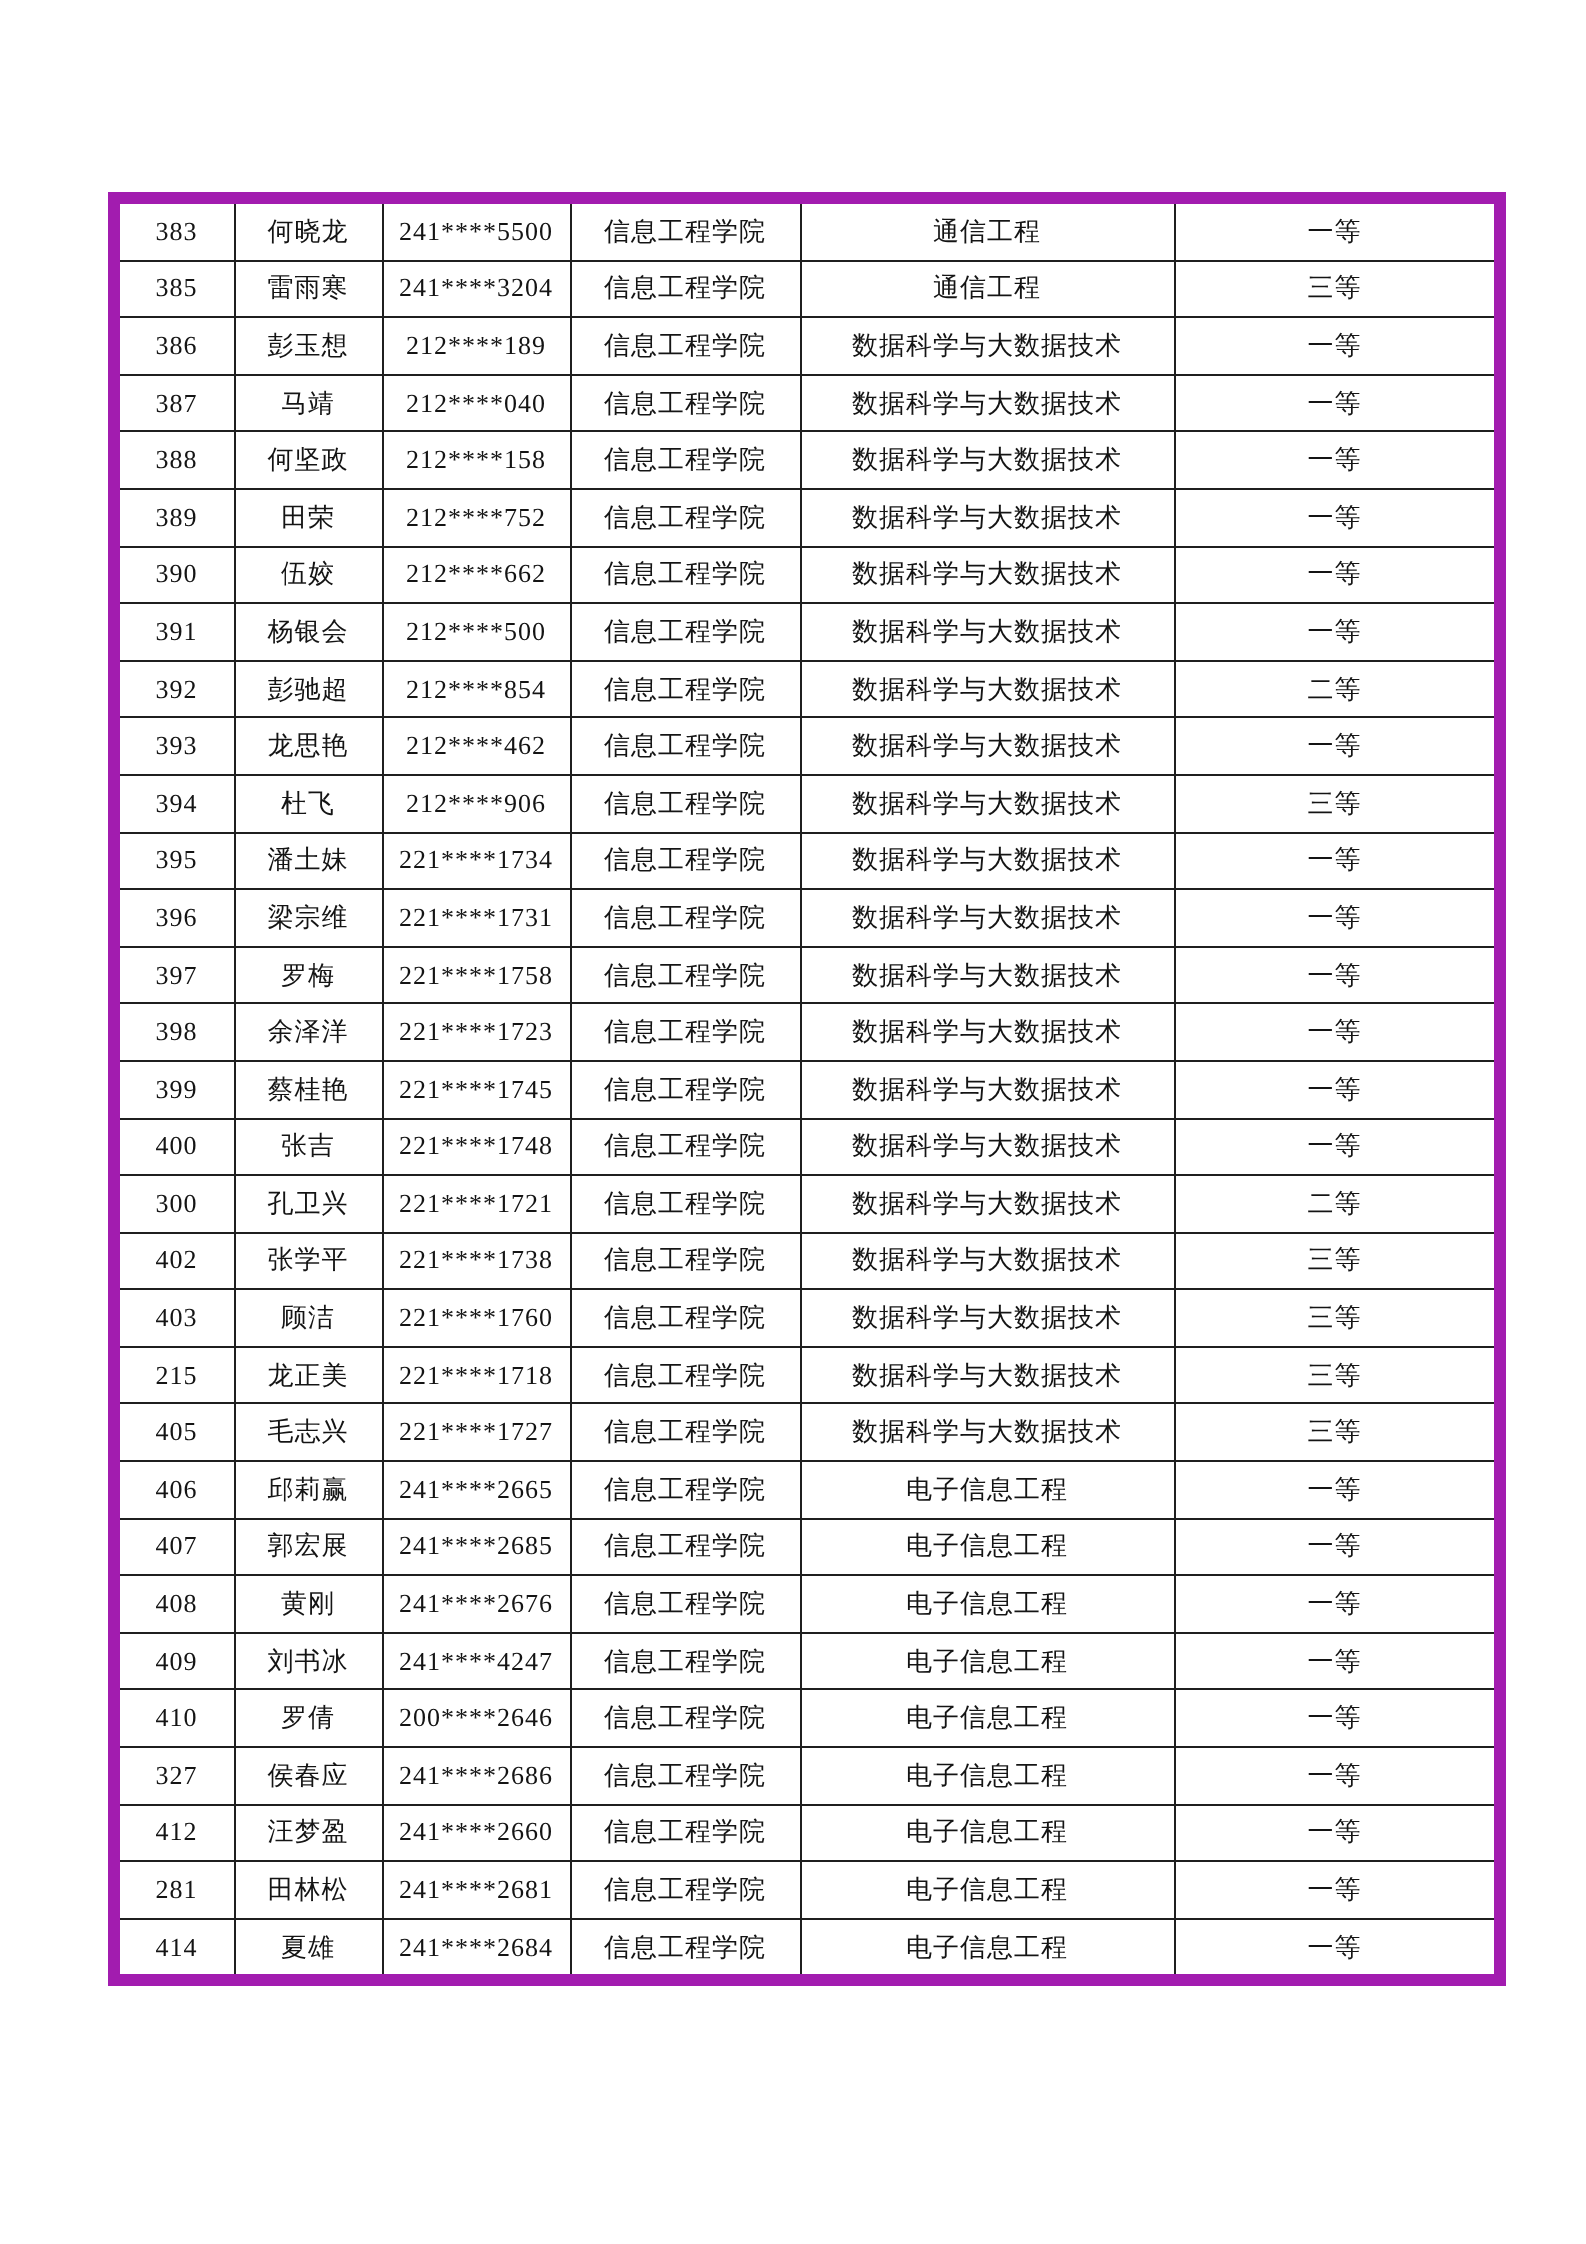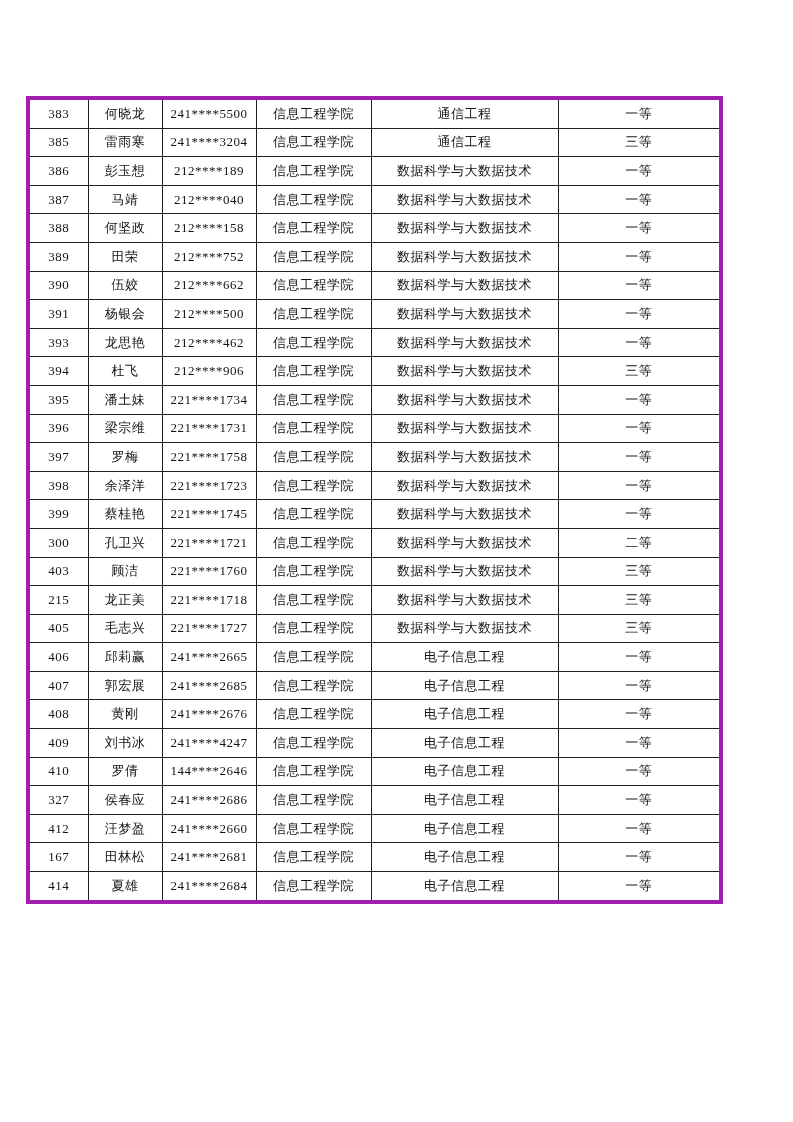--- a/index.html
+++ b/index.html
@@ -10,26 +10,26 @@
   .page {
     position: relative;
     width: 793px;
     height: 1122px;
     background: #ffffff;
     font-family: "Liberation Serif", "DejaVu Serif", serif;
     overflow: hidden;
   }
   table.award-table {
     position: absolute;
-    left: 26px;
+    left: 54px;
     top: 96px;
     width: 693px;
     border-collapse: collapse;
     table-layout: fixed;
-    border: 4px solid #a21caf;
+    border: 6px solid #a21caf;
   }
   table.award-table td {
     border: 1px solid #1f1f1f;
     text-align: center;
     vertical-align: middle;
     font-size: 13px;
     color: #141414;
     height: 27.6px;
     padding: 0 2px;
     overflow: hidden;
@@ -109,20 +109,28 @@
         </tr>
         <tr>
           <td>391</td>
           <td>杨银会</td>
           <td>212****500</td>
           <td>信息工程学院</td>
           <td>数据科学与大数据技术</td>
           <td>一等</td>
         </tr>
         <tr>
+          <td>392</td>
+          <td>彭驰超</td>
+          <td>212****854</td>
+          <td>信息工程学院</td>
+          <td>数据科学与大数据技术</td>
+          <td>二等</td>
+        </tr>
+        <tr>
           <td>393</td>
           <td>龙思艳</td>
           <td>212****462</td>
           <td>信息工程学院</td>
           <td>数据科学与大数据技术</td>
           <td>一等</td>
         </tr>
         <tr>
           <td>394</td>
           <td>杜飞</td>
@@ -165,28 +173,44 @@
         </tr>
         <tr>
           <td>399</td>
           <td>蔡桂艳</td>
           <td>221****1745</td>
           <td>信息工程学院</td>
           <td>数据科学与大数据技术</td>
           <td>一等</td>
         </tr>
         <tr>
+          <td>400</td>
+          <td>张吉</td>
+          <td>221****1748</td>
+          <td>信息工程学院</td>
+          <td>数据科学与大数据技术</td>
+          <td>一等</td>
+        </tr>
+        <tr>
           <td>300</td>
           <td>孔卫兴</td>
           <td>221****1721</td>
           <td>信息工程学院</td>
           <td>数据科学与大数据技术</td>
           <td>二等</td>
         </tr>
         <tr>
+          <td>402</td>
+          <td>张学平</td>
+          <td>221****1738</td>
+          <td>信息工程学院</td>
+          <td>数据科学与大数据技术</td>
+          <td>三等</td>
+        </tr>
+        <tr>
           <td>403</td>
           <td>顾洁</td>
           <td>221****1760</td>
           <td>信息工程学院</td>
           <td>数据科学与大数据技术</td>
           <td>三等</td>
         </tr>
         <tr>
           <td>215</td>
           <td>龙正美</td>
@@ -231,21 +255,21 @@
           <td>409</td>
           <td>刘书冰</td>
           <td>241****4247</td>
           <td>信息工程学院</td>
           <td>电子信息工程</td>
           <td>一等</td>
         </tr>
         <tr>
           <td>410</td>
           <td>罗倩</td>
-          <td>144****2646</td>
+          <td>200****2646</td>
           <td>信息工程学院</td>
           <td>电子信息工程</td>
           <td>一等</td>
         </tr>
         <tr>
           <td>327</td>
           <td>侯春应</td>
           <td>241****2686</td>
           <td>信息工程学院</td>
           <td>电子信息工程</td>
@@ -253,21 +277,21 @@
         </tr>
         <tr>
           <td>412</td>
           <td>汪梦盈</td>
           <td>241****2660</td>
           <td>信息工程学院</td>
           <td>电子信息工程</td>
           <td>一等</td>
         </tr>
         <tr>
-          <td>167</td>
+          <td>281</td>
           <td>田林松</td>
           <td>241****2681</td>
           <td>信息工程学院</td>
           <td>电子信息工程</td>
           <td>一等</td>
         </tr>
         <tr>
           <td>414</td>
           <td>夏雄</td>
           <td>241****2684</td>

